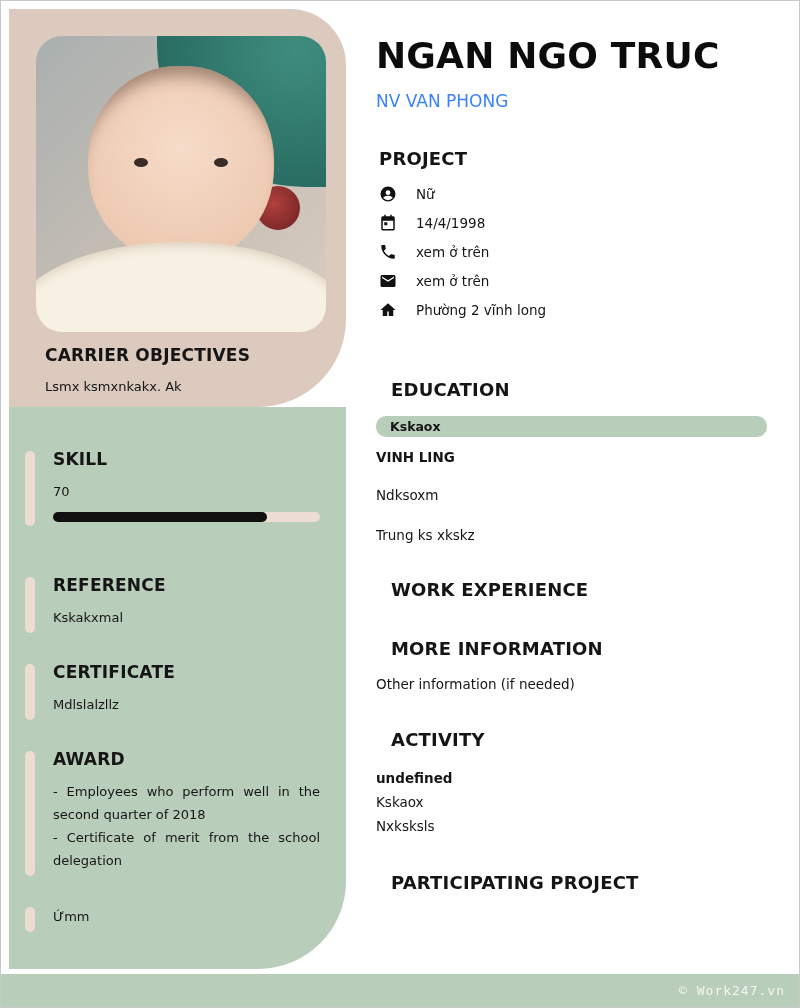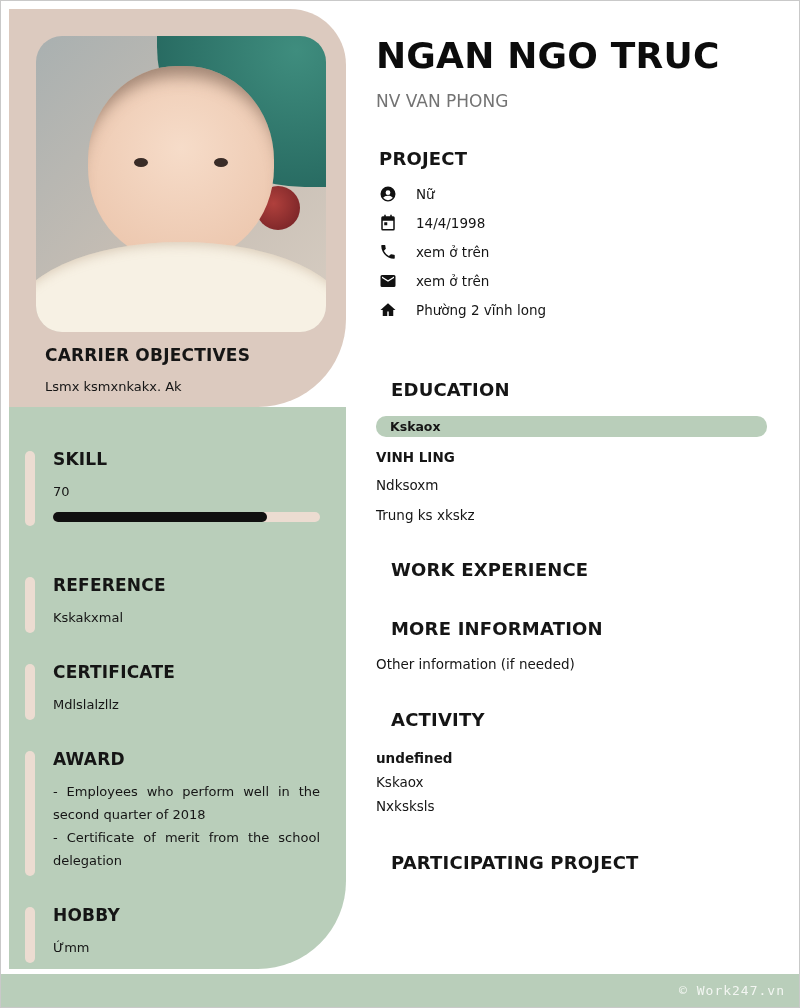--- a/index.html
+++ b/index.html
@@ -47,34 +47,34 @@
   .side-h{margin:0 0 11px;font-size:17px;font-weight:700;letter-spacing:.2px;}
   .side-text{font-size:13px;line-height:23px;}
   .side-text.just{text-align:justify;}
   .side-text p{margin:0;}
   .bar-track{margin-top:9px;height:10px;border-radius:6px;background:var(--beige_light,#ecdcd1);}
   .bar-fill{height:10px;border-radius:6px;background:var(--progress_fill,#101010);width:0;}
 
   
   .right{position:absolute;left:375px;top:0;width:414px;}
   .name{margin:34px 0 0;font-size:36px;line-height:42px;font-weight:800;letter-spacing:.2px;color:#0c0c0c;}
-  .subtitle{margin:13px 0 0;font-size:17px;line-height:22px;font-weight:500;color:#737373;}
+  .subtitle{margin:13px 0 0;font-size:17px;line-height:22px;font-weight:500;color:#3b82f6;}
   .r-h{margin:15px;font-size:18px;line-height:22px;font-weight:700;letter-spacing:.2px;}
   .contact-h{margin:36px 0 0 3px;}
   .contact-list{margin-top:15px;}
   .c-row{display:flex;align-items:center;margin-bottom:11px;height:18px;}
   .c-icon{width:18px;height:18px;flex:0 0 18px;margin-left:3px;}
   .c-icon svg{width:18px;height:18px;display:block;fill:#111;}
   .c-text{margin-left:19px;font-size:13.5px;}
   .edu-h{margin-top:60px;}
   .edu-bar{margin-top:12px;width:391px;height:21px;border-radius:10px;background:var(--green,#b9ceba);
     display:flex;align-items:center;}
   .edu-bar span{margin-left:14px;font-size:12.5px;font-weight:700;}
   .edu-school{margin-top:10px;font-size:13.5px;font-weight:700;line-height:20px;}
-  .edu-line{margin-top:7px;font-size:13.5px;line-height:23px;}
+  .edu-line{margin-top:17px;font-size:13.5px;line-height:23px;}
   .work-h{margin-top:32px;}
   .more-h{margin-top:37px;}
   .more-text{margin-top:14px;font-size:13.5px;line-height:18px;}
   .act-h{margin-top:36px;}
   .act-line{font-size:13.5px;line-height:24px;}
   .act-first{margin-top:12px;font-weight:bold;}
   .proj-h{margin-top:34px;}
 
   
   .bottom-strip{
@@ -123,21 +123,20 @@
 
       <section class="side-sec">
         <h3 class="side-h">AWARD</h3>
         <div class="side-text just">
           <p>- Employees who perform well in the second quarter of 2018</p>
           <p>- Certificate of merit from the school delegation</p>
         </div>
       </section>
 
       <section class="side-sec">
-        <h3 class="side-h">HOBBY</h3>
         <div class="side-text">Ứmm</div>
       </section>
 
     </div>
   </div>
 
   <div class="right">
     <h1 class="name">NGAN NGO TRUC</h1>
     <h2 class="subtitle">NV VAN PHONG</h2>
 

